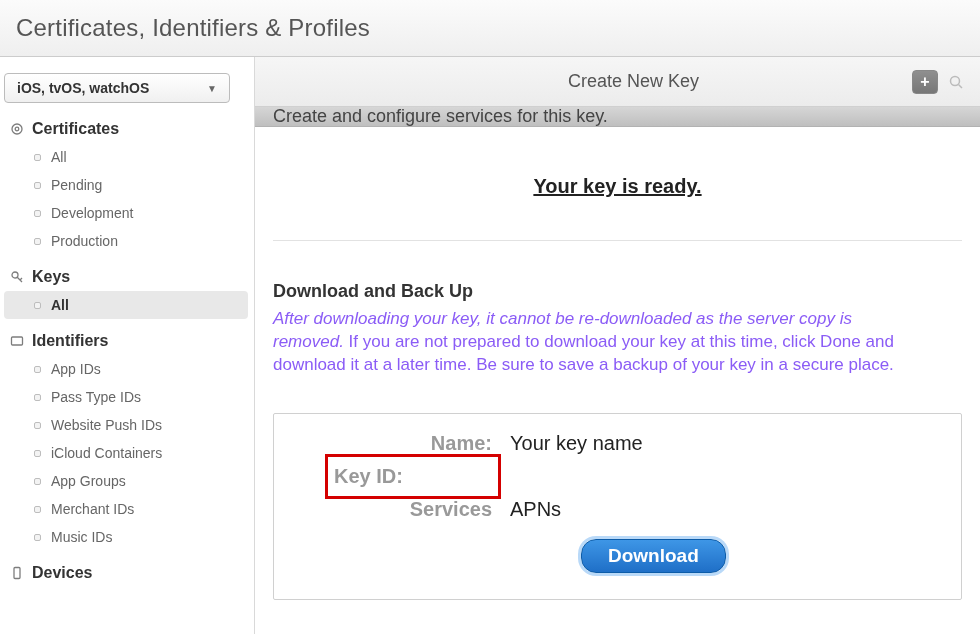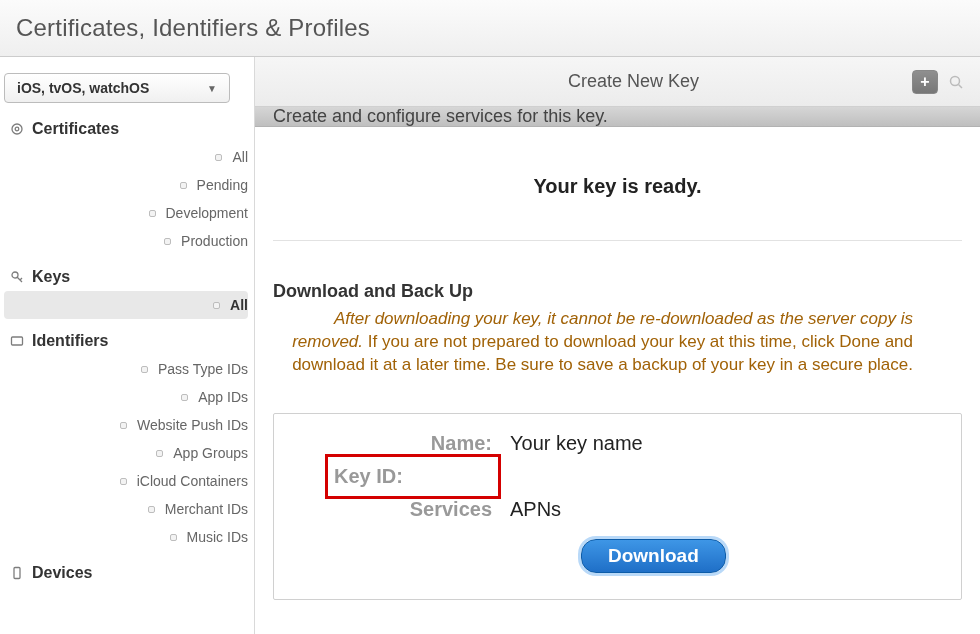--- a/index.html
+++ b/index.html
@@ -6,36 +6,36 @@
   html, body { width: 980px; height: 634px; font-family: "Helvetica Neue", Arial, sans-serif; background: #fff; color: #333; overflow: hidden; }
   .header-bar { height: 57px; background: linear-gradient(#fbfbfb, #efefef); border-bottom: 1px solid #ccc; display: flex; align-items: center; padding-left: 16px; }
   .header-title { font-size: 24px; color: #555; font-weight: 400; letter-spacing: .2px; }
   .body-wrap { display: flex; height: calc(100% - 57px); }
   .sidebar { width: 255px; background: #fff; border-right: 1px solid #d9d9d9; padding-top: 12px; }
   .platform-select { margin: 4px 12px 12px 4px; width: 226px; height: 30px; background: linear-gradient(#fff,#f0f0f0); border: 1px solid #bcbcbc; border-radius: 4px; display: flex; align-items: center; justify-content: space-between; padding: 0 12px; font-size: 14px; font-weight: 700; color: #333; cursor: pointer; }
   .chev { font-size: 10px; color: #666; }
   .section-row { display: flex; align-items: center; height: 28px; padding-left: 10px; font-size: 16px; font-weight: 700; color: #333; cursor: pointer; text-align: center; }
   .section-icon { width: 14px; height: 14px; margin-right: 8px; display: flex; align-items: center; justify-content: center; }
   .section-icon svg { stroke: #7d7d7d; fill: none; }
-  .item-row { display: flex; align-items: center; height: 28px; padding-left: 30px; font-size: 14px; color: #666; border-radius: 4px; margin: 0 6px 0 4px; cursor: pointer; justify-content: flex-end; }
+  .item-row { display: flex; align-items: center; height: 28px; padding-left: 30px; font-size: 14px; color: #666; border-radius: 4px; margin: 0 6px 0 4px; cursor: pointer; }
   .item-row.selected { background: #e8e8e8; color: #333; font-weight: 700; }
   .bullet { width: 7px; height: 7px; border: 1px solid #bdbdbd; border-radius: 2px; margin-right: 10px; background: #f3f3f3; }
   .group-gap { height: 8px; }
   .content { flex: 1; position: relative; background: #fff; }
   .topbar { height: 50px; background: linear-gradient(#f6f6f6,#ececec); border-bottom: 1px solid #d0d0d0; display: flex; align-items: center; justify-content: center; position: relative; }
   .topbar-title { font-size: 18px; color: #555; margin-left: 32px; }
   .topbar-right { position: absolute; right: 12px; top: 0; height: 100%; display: flex; align-items: center; gap: 6px; }
   .plus-btn { width: 26px; height: 24px; background: linear-gradient(#8f8f8f,#777); border: 1px solid #888; border-radius: 4px; color: #fff; display: flex; align-items: center; justify-content: center; font-size: 16px; font-weight: 700; cursor: pointer; }
   .search-btn { width: 24px; height: 24px; display: flex; align-items: center; justify-content: center; color: #aaa; cursor: pointer; }
   .subhead { height: 20px; background: linear-gradient(#d6d6d6,#bfbfbf); border-bottom: 1px solid #b2b2b2; display: flex; align-items: center; padding-left: 18px; font-size: 18px; color: #444; }
   .main-area { padding: 0 18px 18px 18px; }
-  .ready { text-align: center; font-size: 20px; font-weight: 700; color: #222; margin: 48px 0 42px; }
+  .ready { text-align: center; font-size: 20px; font-weight: 700; color: #222; margin: 48px 0 42px; text-decoration: underline; }
   hr.thin { border: none; border-top: 1px solid #e2e2e2; margin: 0 0 40px; }
   .dl-head { font-size: 18px; font-weight: 700; margin-bottom: 6px; }
-  .dl-text { font-size: 17px; color: #a16207; line-height: 1.35; max-width: 640px; text-align: right; }
+  .dl-text { font-size: 17px; color: #8b5cf6; line-height: 1.35; max-width: 640px; }
   .dl-text .ital { font-style: italic; }
   .info-box { margin-top: 36px; border: 1px solid #d0d0d0; border-radius: 2px; padding: 18px 18px 26px; }
   .info-grid { display: grid; grid-template-columns: 200px auto; row-gap: 2px; column-gap: 18px; font-size: 20px; justify-content: start; }
   .info-label { text-align: right; font-weight: 700; color: #999; }
   .info-value { color: #222; }
   .keyid-row { border: 3px solid #d40000; padding: 8px 6px; margin: -3px -9px; width: 176px; display: inline-flex; gap: 56px; }
   .keyid-row .lab { font-weight: 700; color: #999; }
   .download-wrap { display: flex; justify-content: flex-start; padding-left: 289px; margin-top: 18px; }
   .download-btn { background: linear-gradient(#3e96e6,#1f6fc7); border: 1px solid #0d5ca8; color: #fff; font-size: 19px; font-weight: 700; padding: 5px 26px; border-radius: 15px; box-shadow: 0 0 0 3px rgba(100,170,240,.45); cursor: pointer; }
 </style>
@@ -99,37 +99,37 @@
     <div class="section-row">
       <span class="section-icon">
         <svg width="14" height="14" viewBox="0 0 14 14">
             <rect x="1.5" y="3" width="11" height="8" rx="1" stroke-width="1.3"></rect>
           </svg>
       </span>
       <span>Identifiers</span>
     </div>
     <div class="item-row">
         <span class="bullet"></span>
-        <span>Pass Type IDs</span>
+        <span>App IDs</span>
       </div>
     <div class="item-row">
         <span class="bullet"></span>
-        <span>App IDs</span>
+        <span>Pass Type IDs</span>
       </div>
     <div class="item-row">
         <span class="bullet"></span>
         <span>Website Push IDs</span>
       </div>
     <div class="item-row">
         <span class="bullet"></span>
-        <span>App Groups</span>
+        <span>iCloud Containers</span>
       </div>
     <div class="item-row">
         <span class="bullet"></span>
-        <span>iCloud Containers</span>
+        <span>App Groups</span>
       </div>
     <div class="item-row">
         <span class="bullet"></span>
         <span>Merchant IDs</span>
       </div>
     <div class="item-row">
         <span class="bullet"></span>
         <span>Music IDs</span>
       </div>
     <div class="group-gap"></div>

